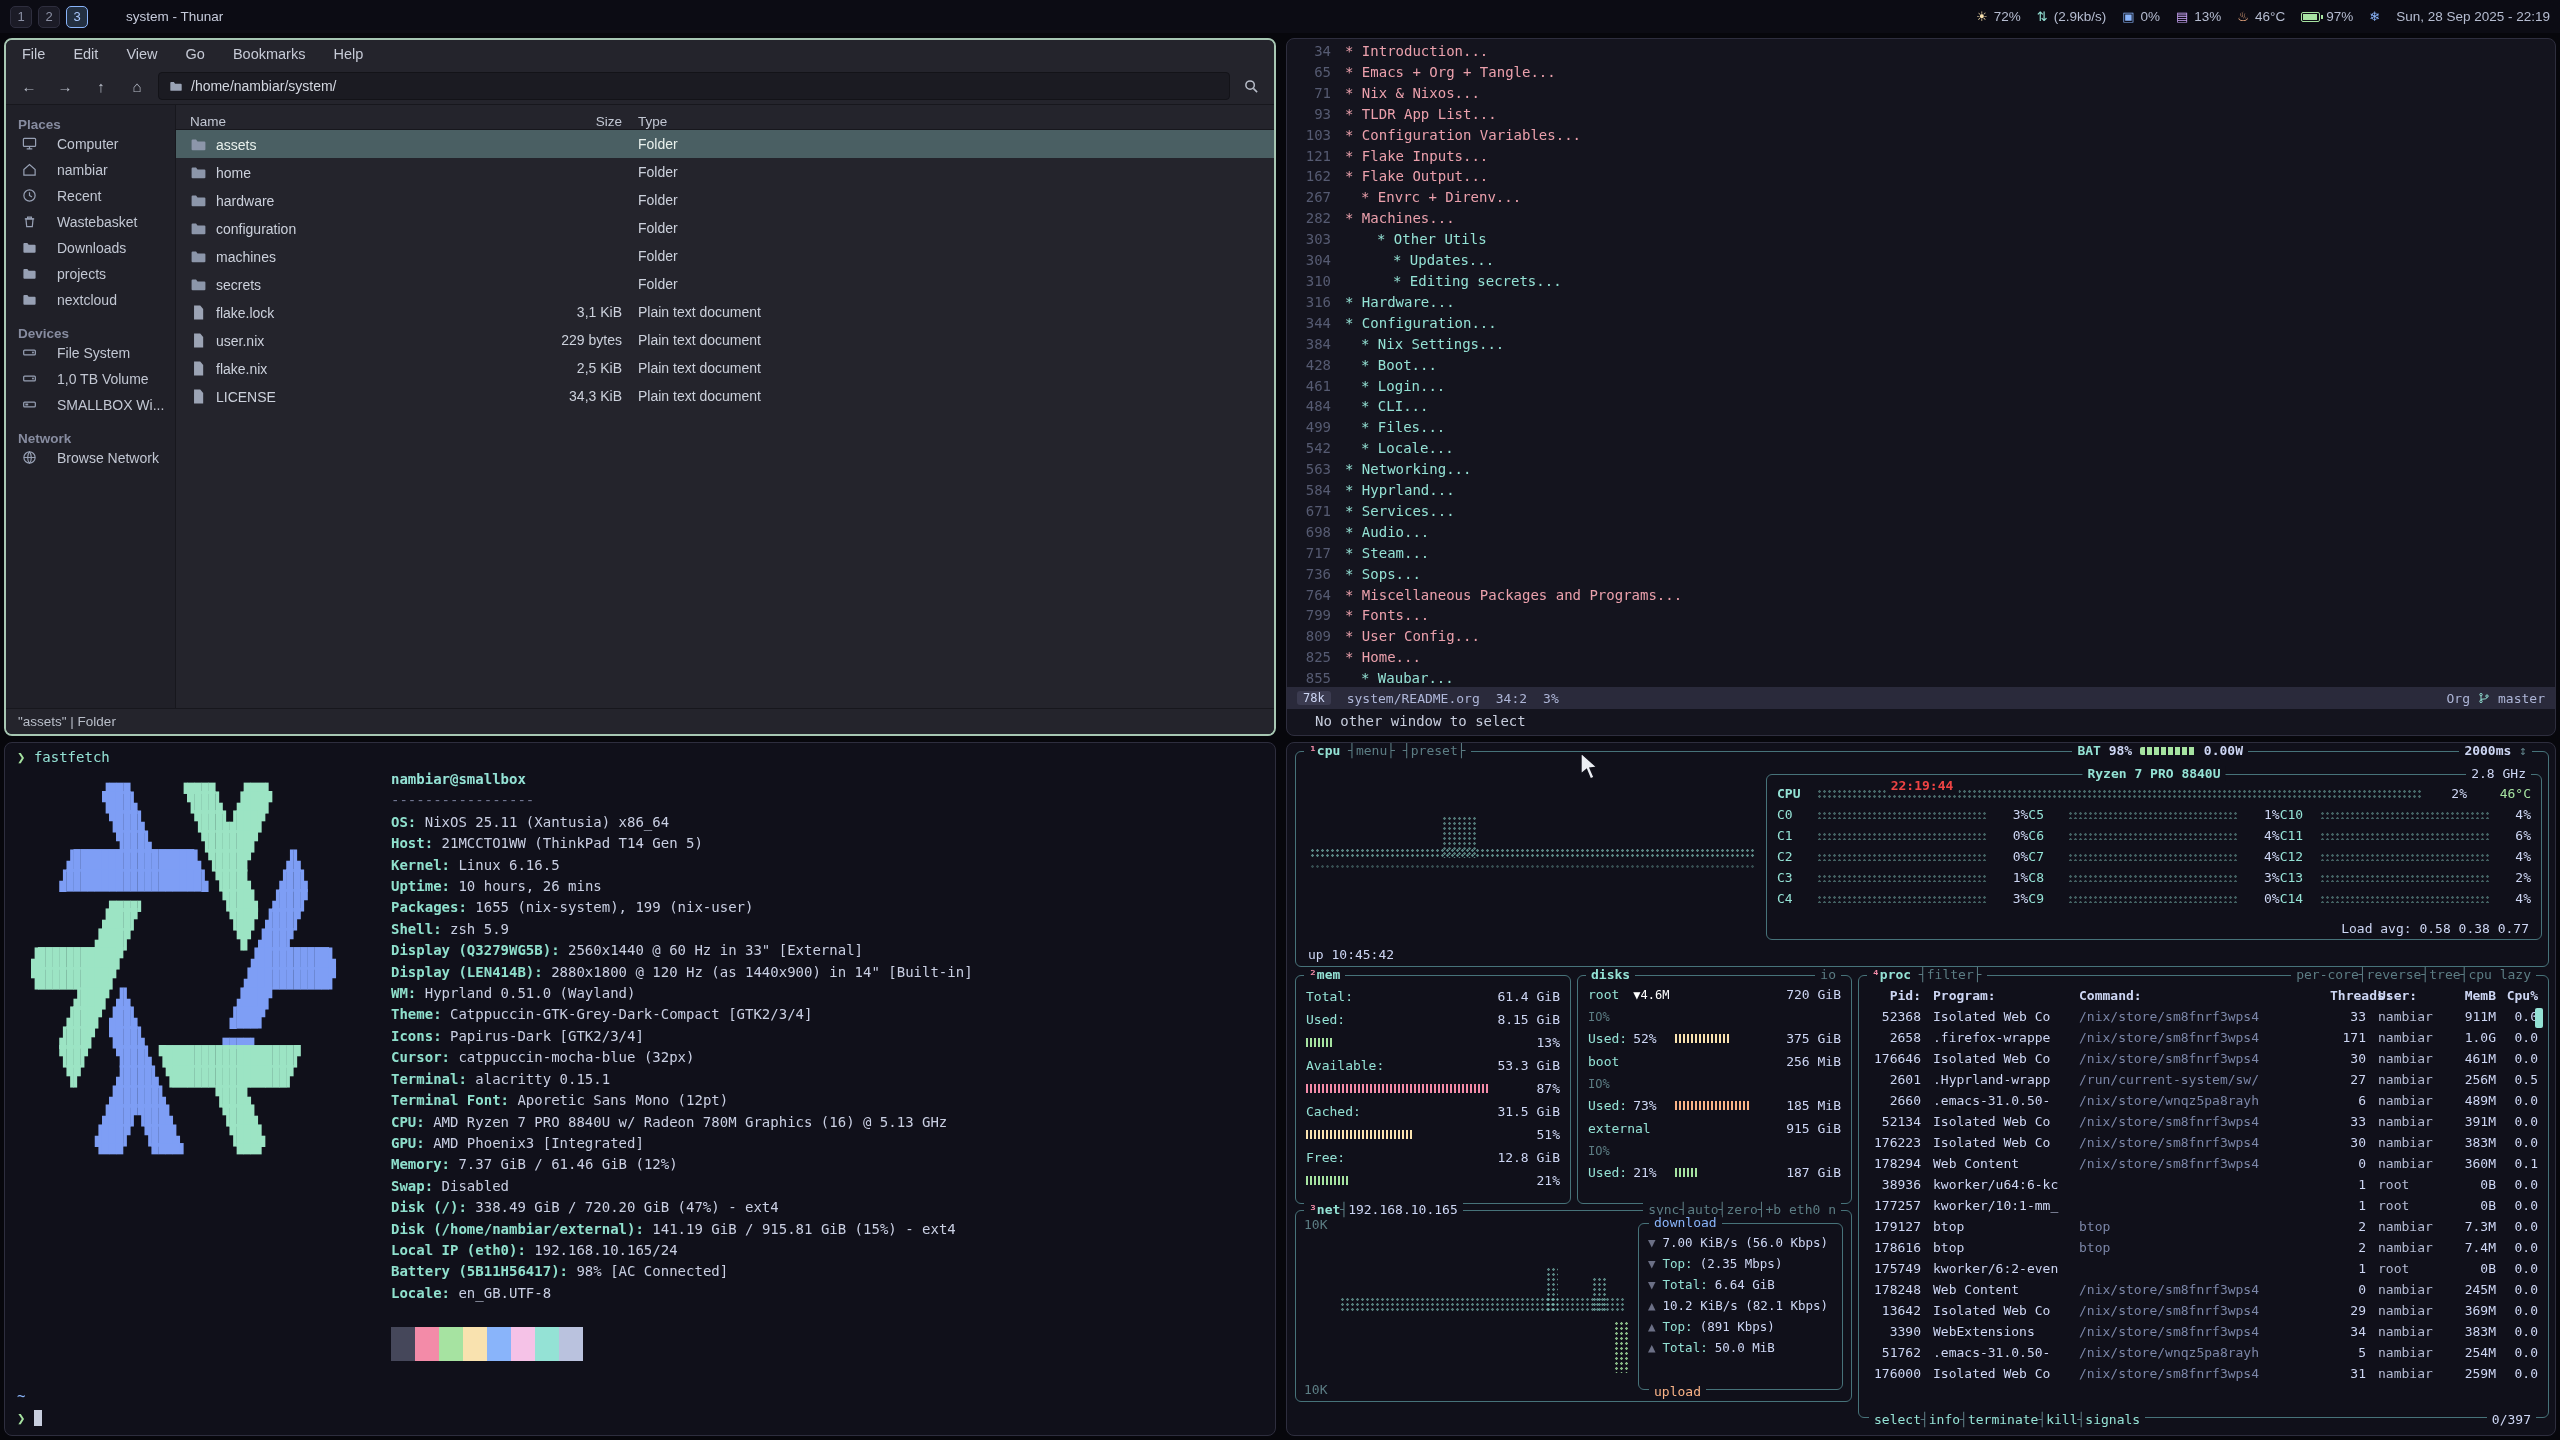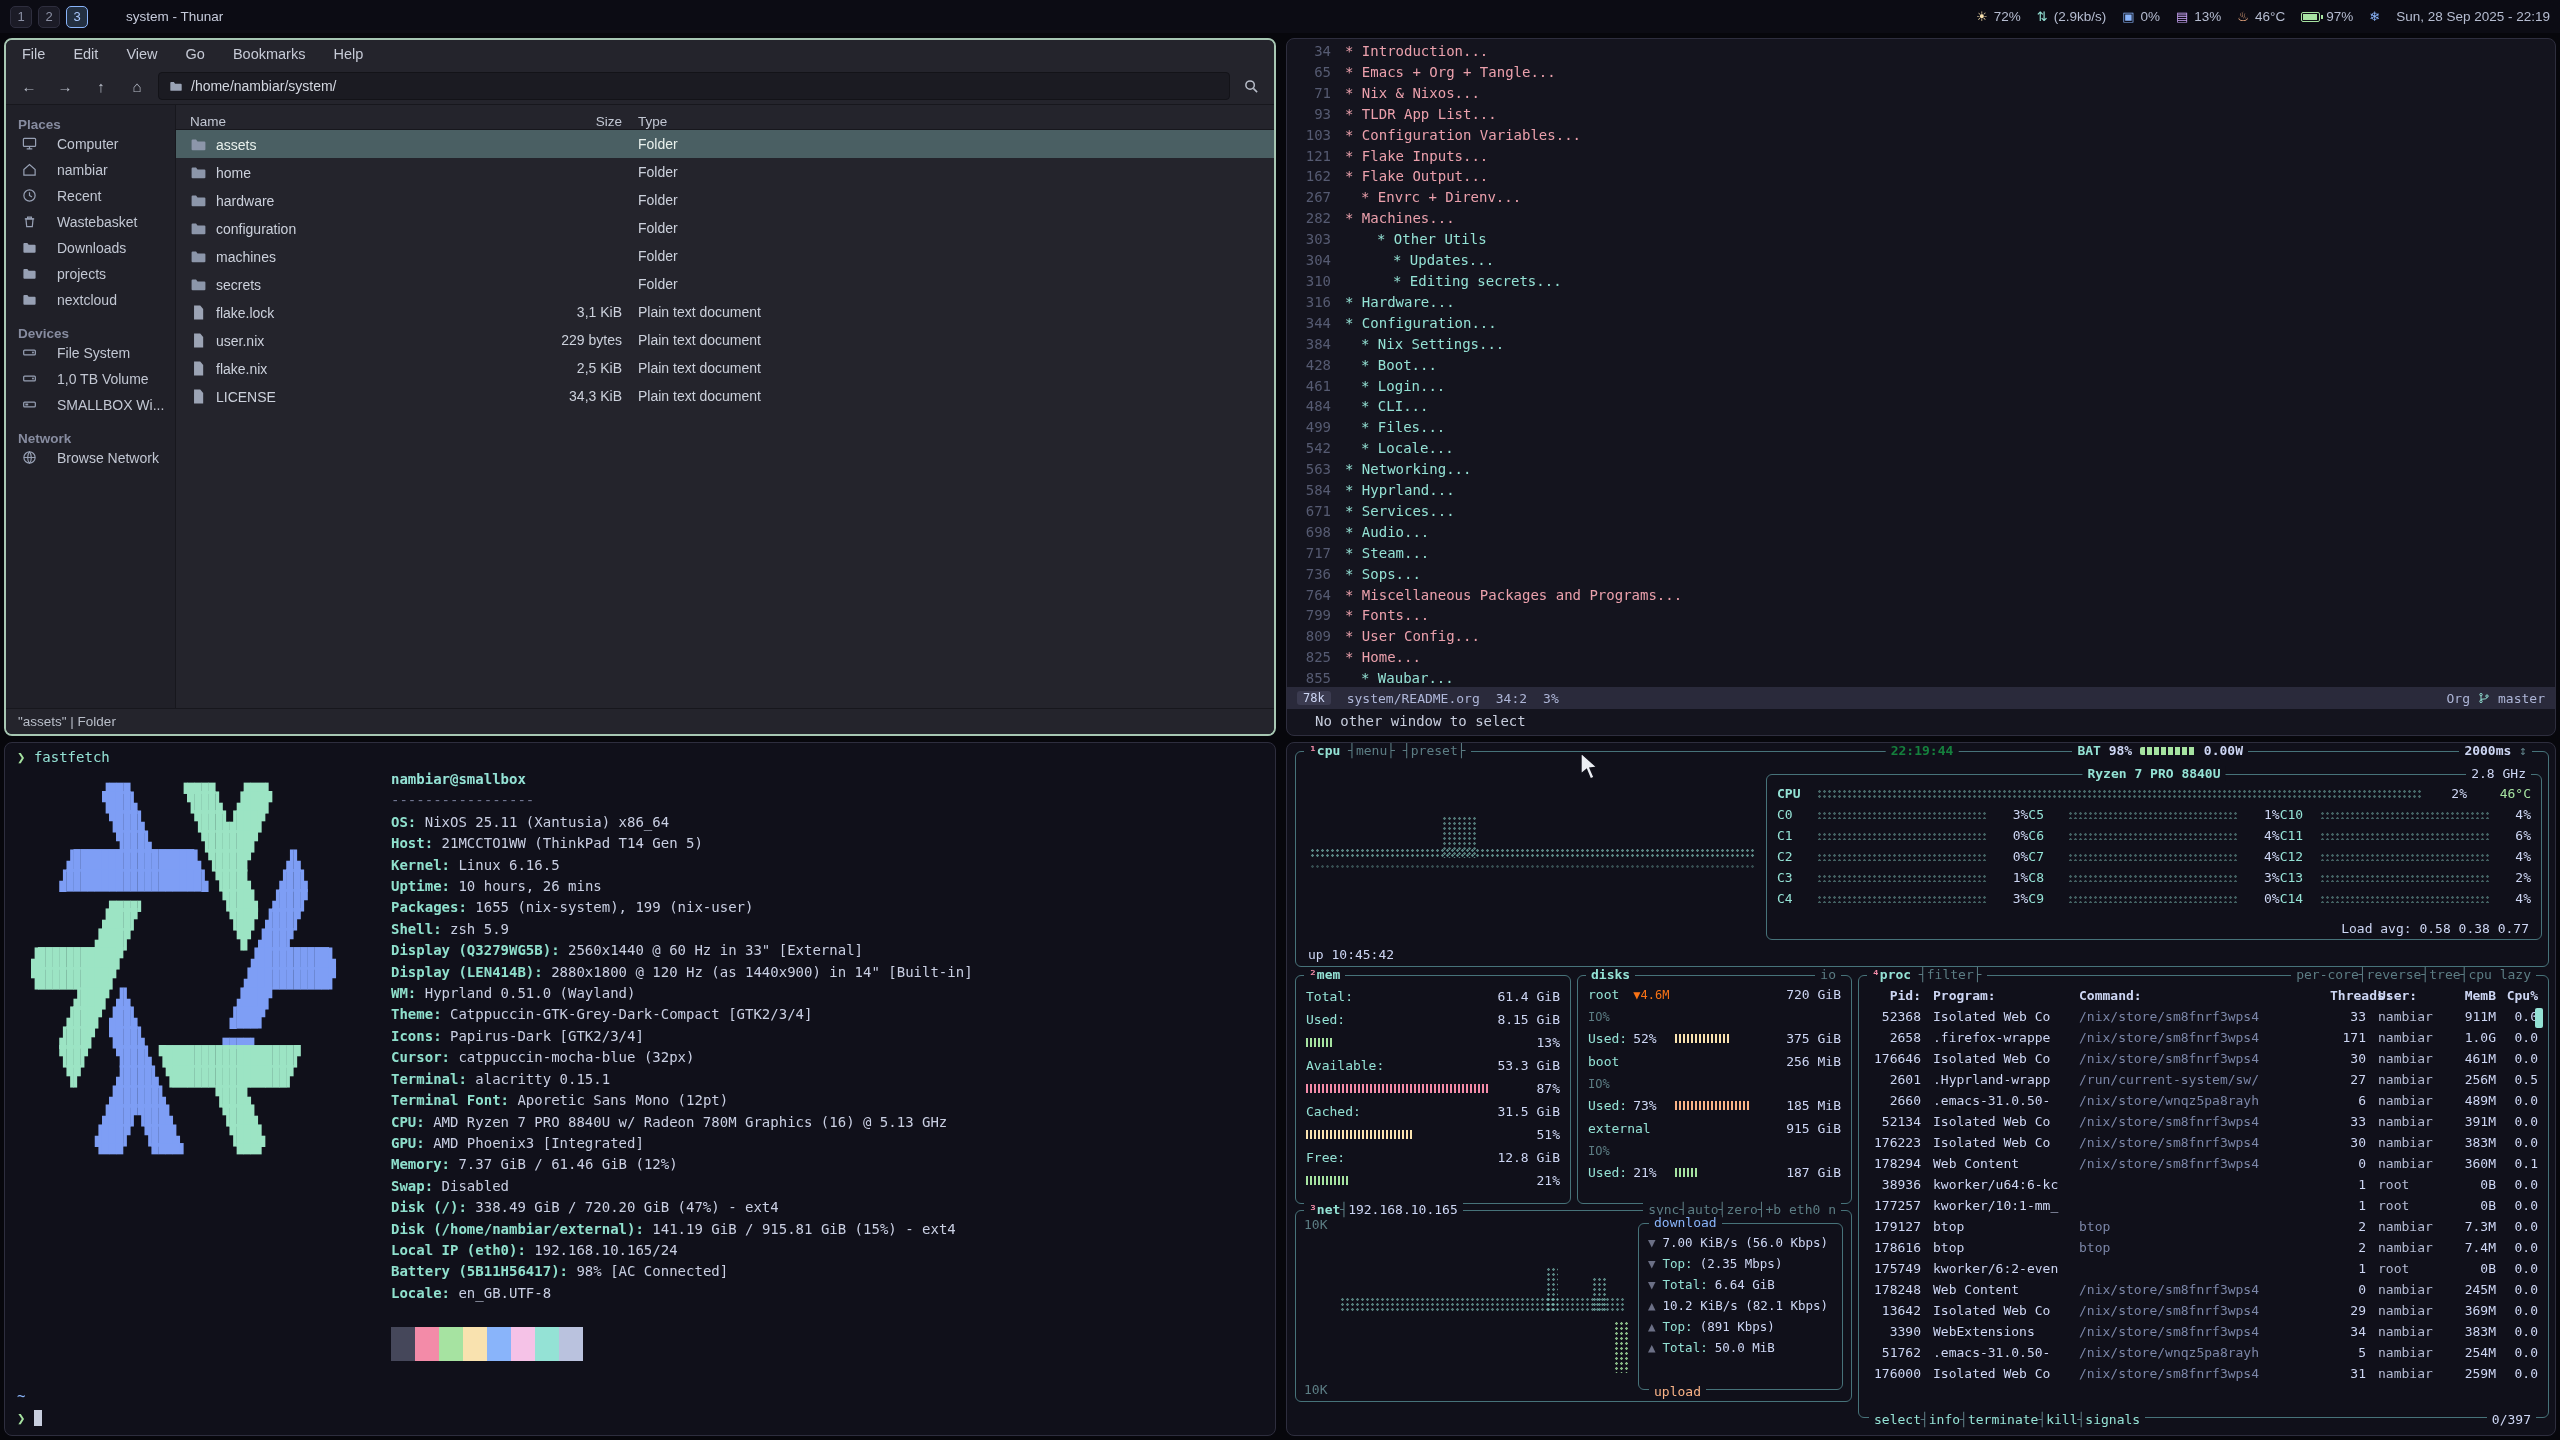--- a/index.html
+++ b/index.html
@@ -472,21 +472,21 @@
       <span class="sw" style="background:#bac2de"></span>
     </div>
   <div class="cwd">~</div>
   <div class="tprompt"><span class="p-green">❯</span><span class="cursor"></span></div>
 </div>
 
 <div id="btop" class="win">
 
   <div class="bx" id="cpu-box" style="left:8px;top:8px;width:1254px;height:216px;">
     <span class="btl" style="left:8px;"><span class="sup">¹</span><span>cpu</span><span class="dim"> ┤</span><span class="dim">menu</span><span class="dim">├ ┤</span><span class="dim">preset</span><span class="dim">├</span></span>
-    <span class="btl" style="left:50%;transform:translateX(-50%);color:#15803d;">22:19:44</span>
+    <span class="btl" style="left:50%;transform:translateX(-50%);color:#ef4444;margin-top:35px;">22:19:44</span>
     <span class="btl" style="right:300px;color:#cdd6f4;"><span class="tealc">BAT</span> <span>98%</span> <span style="display:inline-block;width:56px;height:8px;background:repeating-linear-gradient(90deg,#a6e3a1 0 5px,#10101a 5px 7px);border-radius:2px;"></span> <span>0.00W</span></span>
     <span class="btl" style="right:16px;color:#cdd6f4;"><span>2000ms</span><span class="dim"> ↕</span></span>
 
     <div class="dots" style="position:absolute;left:14px;top:96px;width:444px;height:10px;opacity:.8;"></div>
     <div class="dots" style="position:absolute;left:14px;top:112px;width:444px;height:5px;opacity:.4;"></div>
     <div class="dots" style="position:absolute;left:146px;top:64px;width:34px;height:42px;opacity:.7;"></div>
     <span style="position:absolute;left:12px;bottom:4px;color:#cdd6f4;">up 10:45:42</span>
 
     <div class="bx" style="left:470px;top:22px;width:776px;height:166px;">
       <span class="btl" style="left:50%;transform:translateX(-50%);">Ryzen 7 PRO 8840U</span>
@@ -637,21 +637,21 @@
         </div>
       </div>
   </div>
 
   <div class="bx" id="disks-box" style="left:290px;top:232px;width:275px;height:229px;">
     <span class="btl" style="left:8px;">disks</span>
     <span class="btl dim" style="right:10px;font-weight:normal;">io</span>
     <div id="disk-rows" style="padding-top:7px;">
         <div class="memrow">
           <span class="tealc">root</span>
-          <span style="color:#f97316;font-size:12px;margin-left:14px;">▼4.6M</span>
+          <span style="color:#ffffff;font-size:12px;margin-left:14px;">▼4.6M</span>
           <span style="margin-left:auto">720 GiB</span>
         </div>
    <div class="memrow dim" style="height:21px;font-size:12px;">IO%</div>
    <div class="memrow">
           <span class="tealc">Used:</span>
           <span style="margin-left:6px;width:34px;">52%</span>
           <span class="meter m-yellow" style="flex:1;margin:0 8px;">
             <span style="width:52%"></span>
           </span>
           <span>375 GiB</span>

